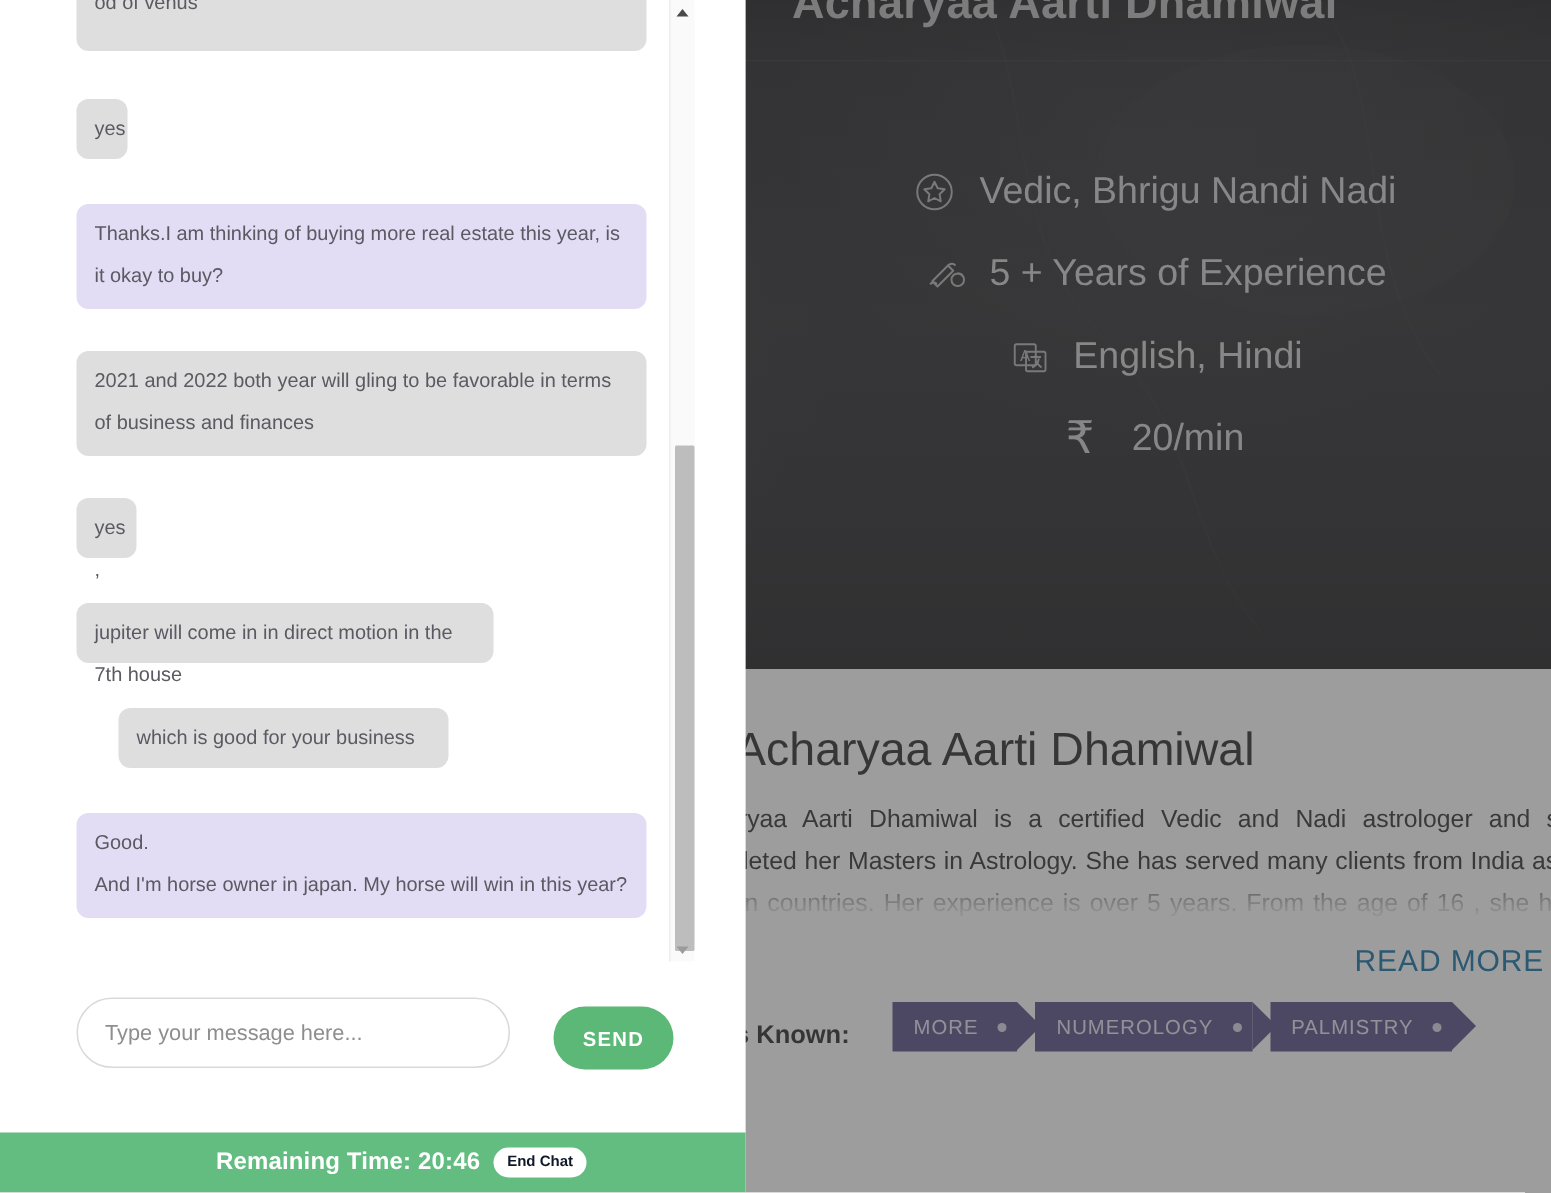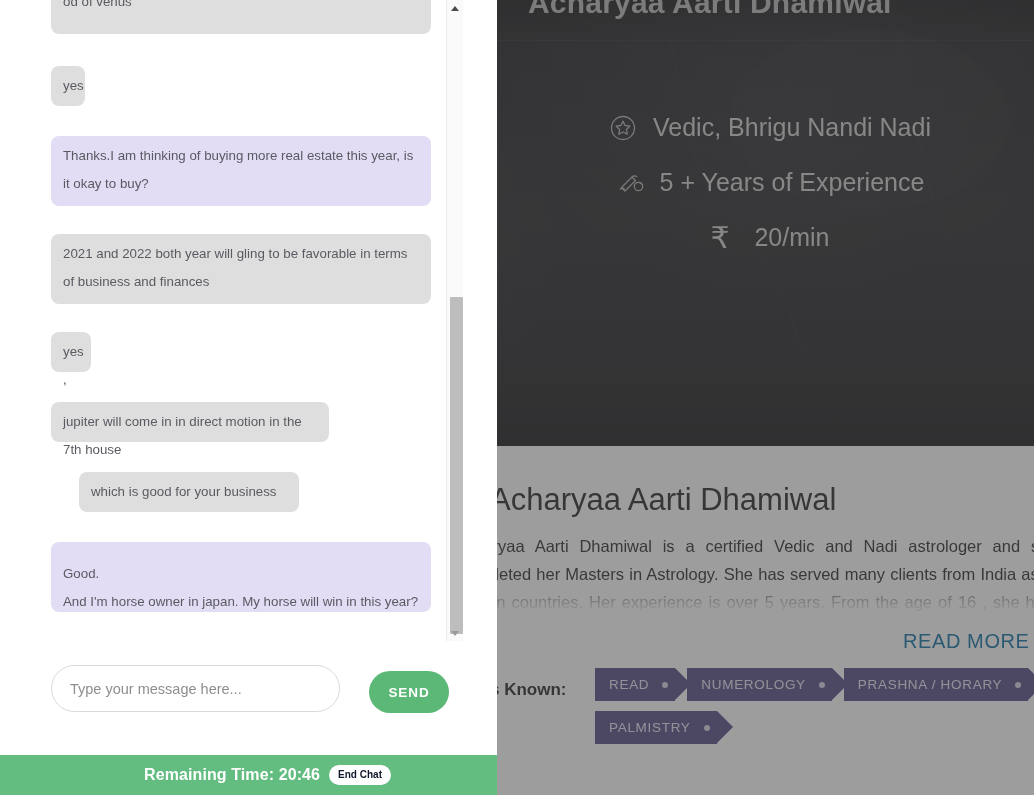--- a/index.html
+++ b/index.html
@@ -433,49 +433,56 @@
               <path d="M5.5 18.5L16 8l3.5 3.5L9 22z" stroke-linejoin="round"></path>
               <path d="M4 20.5c1.6-1.6 3.4-1.4 4.6-.2"></path>
               <circle cx="22.5" cy="17.5" r="4.2"></circle>
               <path d="M22.5 13.3c2 0 3.2 1 3.2 2.2"></path>
               <path d="M16 8c1.6-1.6 3.6-1.6 5 0"></path>
             </svg>
           </span>
           <span class="fact-label">5 + Years of Experience</span>
         </div>
 
+        <div class="fact-row">
+          <span class="fact-icon">
+            <svg width="30" height="28" viewBox="0 0 30 28" fill="none" stroke="#b0b0b0" stroke-width="1.25">
+              <rect x="4.5" y="5.5" width="14" height="14" rx="1.2"></rect>
+              <text x="8" y="16.5" font-size="10" fill="#b0b0b0" stroke="none" font-family="DejaVu Sans, sans-serif">A</text>
+              <rect x="12" y="10.5" width="13" height="13" rx="1.2"></rect>
+              <path d="M15 14h7M18.5 12.5v1.5M16 21c2.6-1 4.2-3.3 4.6-6M19 16.5c.6 2 1.7 3.6 3.4 4.5"></path>
+            </svg>
+          </span>
+          <span class="fact-label">English, Hindi</span>
+        </div>
 
         <div class="fact-row">
           <span class="fact-icon">
             <span class="rupee-glyph">₹</span>
           </span>
           <span class="fact-label">20/min</span>
         </div>
 
       </div>
     </div>
 
     <div class="profile-card">
       <div class="profile-name">Acharyaa Aarti Dhamiwal</div>
       <div class="profile-desc">Acharyaa Aarti Dhamiwal is a certified Vedic and Nadi astrologer and she has completed her Masters in Astrology. She has served many clients from India as well as foreign countries. Her experience is over 5 years. From the age of 16 , she has been active in the fields of Numerology, Vastu and Palmistry.</div>
       <div class="read-more">READ MORE</div>
 
       <div class="skills-row">
         <div class="skills-label">Skills Known:</div>
         <div class="skills-tags" id="skills-tags">
             <div class="tag">
-              <span>READ</span>
+              <span>MORE</span>
               <span class="dot"></span>
             </div>
             <div class="tag">
               <span>NUMEROLOGY</span>
-              <span class="dot"></span>
-            </div>
-            <div class="tag">
-              <span>PRASHNA / HORARY</span>
               <span class="dot"></span>
             </div>
             <div class="tag">
               <span>PALMISTRY</span>
               <span class="dot"></span>
             </div>
           </div>
       </div>
     </div>
 
@@ -486,21 +493,21 @@
 
     <div class="chat-scroll-area">
       <div class="messages" id="messages">
           <div class="msg them" style="top: -18px; left: 51px; width: 380px; height: 52px; padding-top: 6px;"><span style="white-space: pre-line;">od of venus</span></div>
           <div class="msg them" style="top: 66px; left: 51px; width: 34px; height: 40px; padding-top: 6px;"><span style="white-space: pre-line;">yes</span></div>
           <div class="msg me" style="top: 136px; left: 51px; width: 380px; height: 70px; padding-top: 6px;"><span style="white-space: pre-line;">Thanks.I am thinking of buying more real estate this year, is it okay to buy?</span></div>
           <div class="msg them" style="top: 234px; left: 51px; width: 380px; height: 70px; padding-top: 6px;"><span style="white-space: pre-line;">2021 and 2022 both year will gling to be favorable in terms of business and finances</span></div>
           <div class="msg them" style="top: 332px; left: 51px; width: 40px; height: 40px; padding-top: 6px;"><span style="white-space: pre-line;">yes ,</span></div>
           <div class="msg them" style="top: 402px; left: 51px; width: 278px; height: 40px; padding-top: 6px;"><span style="white-space: pre-line;">jupiter will come in in direct motion in the 7th house</span></div>
           <div class="msg them" style="top: 472px; left: 51px; width: 220px; height: 40px; padding-top: 6px; margin-left: 28px;"><span style="white-space: pre-line;">which is good for your business</span></div>
-          <div class="msg me" style="top: 542px; left: 51px; width: 380px; height: 70px; padding-top: 18px;"><span style="white-space: pre-line;">Good.
+          <div class="msg me" style="top: 542px; left: 51px; width: 380px; height: 70px; padding-top: 6px;"><span style="white-space: pre-line;">Good.
 And I'm horse owner in japan. My horse will win in this year?</span></div>
         </div>
     </div>
 
     <div class="scrollbar">
       <div class="sb-arrow up">
           <i></i>
         </div>
       <div class="sb-track">
         <div class="sb-thumb"></div>

